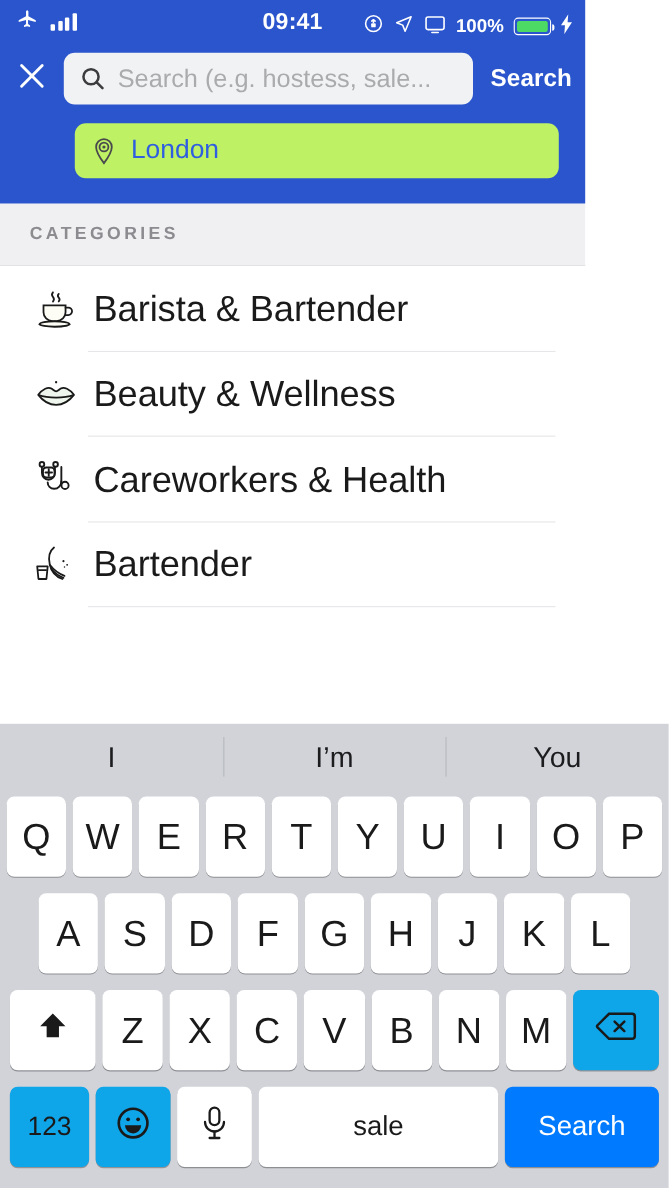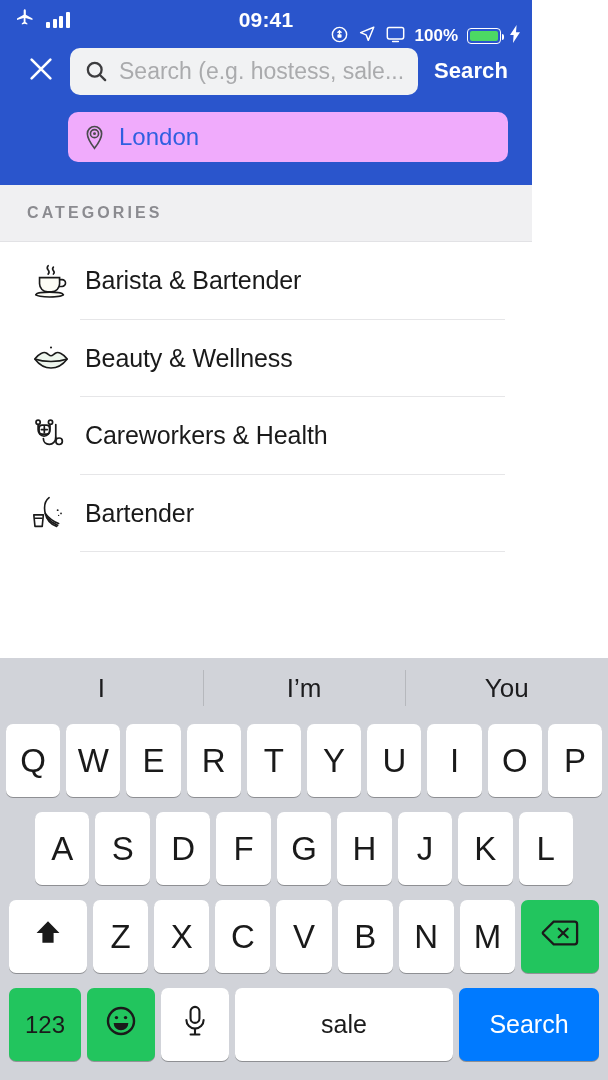--- a/index.html
+++ b/index.html
@@ -12,21 +12,21 @@
   .phone { position:relative; width:532px; height:1080px; background:#fff; }
 
   
   .header { background:#2a55cc; padding:0; height:185px; position:relative; }
 
   .statusbar {
     height:40px; display:flex; align-items:center;
     padding:0 14px; color:#fff; position:relative;
   }
   .sb-left { display:flex; align-items:center; gap:10px; }
-  .sb-right { display:flex; align-items:center; gap:9px; position:absolute; right:12px; top:16px; height:40px; }
+  .sb-right { display:flex; align-items:center; gap:9px; position:absolute; right:12px; top:4px; height:40px; }
   .sb-time {
     position:absolute; left:0; right:0; text-align:center;
     font-size:21px; font-weight:600; letter-spacing:.2px; line-height:40px;
     pointer-events:none;
   }
   .bars { display:flex; align-items:flex-end; gap:2.5px; height:16px; }
   .bars i { display:block; width:4px; background:#fff; border-radius:1px; }
   .bars i:nth-child(1){height:6px}
   .bars i:nth-child(2){height:9px}
   .bars i:nth-child(3){height:12px}
@@ -37,21 +37,21 @@
   }
   .battery::after {
     content:""; position:absolute; right:-4px; top:5px;
     width:2.5px; height:6px; background:#fff; border-radius:0 2px 2px 0;
   }
   .battery span { display:block; height:100%; background:#4cd964; border-radius:2px; }
   .pct { font-size:17px; font-weight:600; }
 
   
   .search-row {
-    display:flex; align-items:center; padding:0 16px; height:62px;
+    display:flex; align-items:center; padding:0 4px; height:62px;
   }
   .close-btn {
     width:50px; height:50px; display:flex; align-items:center; justify-content:center;
     flex:0 0 auto; cursor:pointer;
   }
   .search-field {
     flex:1 1 auto; height:47px; background:#f1f2f3; border-radius:10px;
     display:flex; align-items:center; padding:0 14px; margin:0 6px 0 4px;
     max-width:440px;
   }
@@ -63,21 +63,21 @@
   }
   .search-input::placeholder { color:#aaabad; }
   .search-action {
     color:#fff; font-size:22px; font-weight:700; padding:0 8px 0 10px;
     flex:0 0 auto; cursor:pointer; letter-spacing:.1px;
   }
 
   
   .loc-row { padding:10px 12px 0 12px; display:flex; }
   .loc-field {
-    height:50px; background:#f0abfc; border-radius:10px;
+    height:50px; background:#bef264; border-radius:10px;
     display:flex; align-items:center; padding:4px 14px;
     width:440px; margin-left:56px;
   }
   .loc-field .pin { flex:0 0 auto; margin-right:12px; display:flex; }
   .loc-value {
     font-size:24px; color:#2f5fe0; font-weight:400;
   }
 
   
   .cat-header {
@@ -90,21 +90,21 @@
   }
   .cat-list { background:#fff; }
   .cat-row {
     display:flex; align-items:center; height:77.5px; padding-left:22px;
     position:relative; cursor:pointer;
   }
   .cat-row .ico {
     width:58px; flex:0 0 auto; display:flex; align-items:center; justify-content:center;
   }
   .cat-row .lbl {
-    font-size:25px; color:#1a1a1a; padding-left:5px; letter-spacing:-.1px;
+    font-size:33px; color:#1a1a1a; padding-left:5px; letter-spacing:-.1px;
   }
   .cat-row::after {
     content:""; position:absolute; left:80px; right:27px; bottom:0;
     height:1px; background:#e6e6e8;
   }
 
   
   .keyboard {
     position:absolute; left:0; bottom:0; width:608px; height:422px;
     background:#d1d3d9;
@@ -123,21 +123,21 @@
   .kb-rows { padding:6px 3px 0 3px; }
   .kb-row { display:flex; justify-content:center; margin-bottom:15px; }
   .kb-row.r2 { padding:0 29px; }
   .key {
     height:73px; background:#fff; border-radius:7px; margin:0 3px;
     display:flex; align-items:center; justify-content:center;
     font-size:33px; color:#1a1a1a; flex:1 1 0;
     box-shadow:0 1px 0 rgba(0,0,0,.32); cursor:pointer;
     font-weight:400;
   }
-  .key.dark { background:#22c55e; box-shadow:0 1px 0 rgba(0,0,0,.3); }
+  .key.dark { background:#0ea5e9; box-shadow:0 1px 0 rgba(0,0,0,.3); }
   .key.shift { flex:0 0 78px; }
   .key.del { flex:0 0 78px; }
   .kb-row.r3 { padding:0 3px; }
   .kb-row.r4 { margin-bottom:0; padding:0 3px; }
   .key.sym { flex:0 0 72px; font-size:24px; }
   .key.emoji { flex:0 0 68px; }
   .key.mic { flex:0 0 68px; }
   .key.space { flex:1 1 auto; font-size:25px; }
   .key.go {
     flex:0 0 140px; background:#007aff; color:#fff; font-size:25px;

